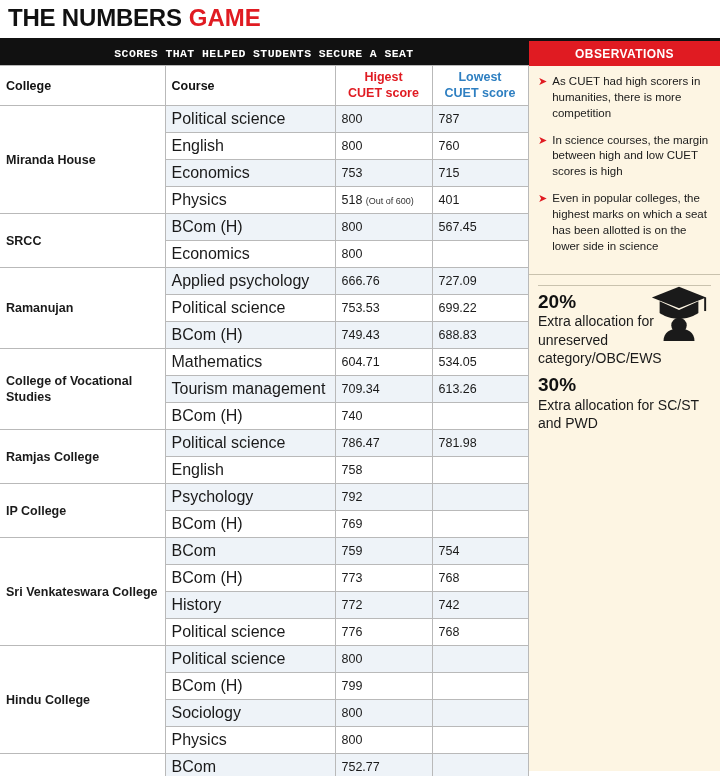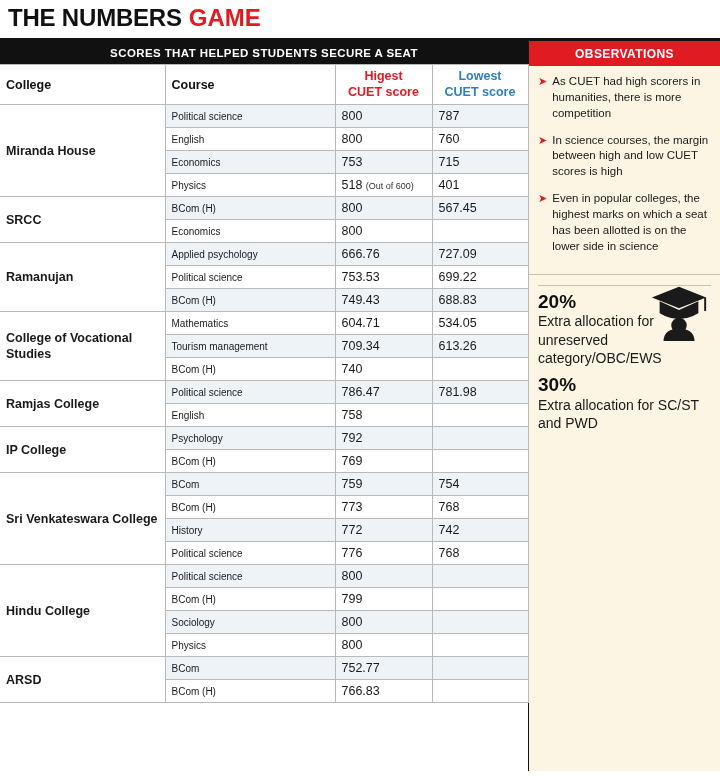--- a/index.html
+++ b/index.html
@@ -55,20 +55,21 @@
   }
   
   .scores-bar {
     background: #111111;
     color: #ffffff;
     font-size: 11.5px;
     font-weight: bold;
     letter-spacing: 0.4px;
     text-align: center;
     padding: 6px 0 5px 0;
+    font-family: Liberation Mono, monospace;
   }
   
   table.main {
     width: 100%;
     border-collapse: collapse;
     table-layout: fixed;
     font-size: 12px;
   }
   table.main col.c1 { width: 165px; }
   table.main col.c2 { width: 170px; }
@@ -95,21 +96,21 @@
   th.head-high { text-align: center; color: #e01b22; line-height: 1.25; }
   th.head-low  { text-align: center; color: #2e7fc1; line-height: 1.25; border-radius: 8px; }
 
   td.college {
     font-weight: bold;
     font-size: 12.5px;
     line-height: 1.3;
     background: #ffffff;
   }
   td.course {
-    font-size: 10px;
+    font-size: 16px;
   }
   td.num {
     font-size: 12.5px;
   }
   tr.shade td { background: #eef3f8; }
   tr.plain td { background: #ffffff; }
 
   .small-note {
     font-size: 9px;
     color: #333;

